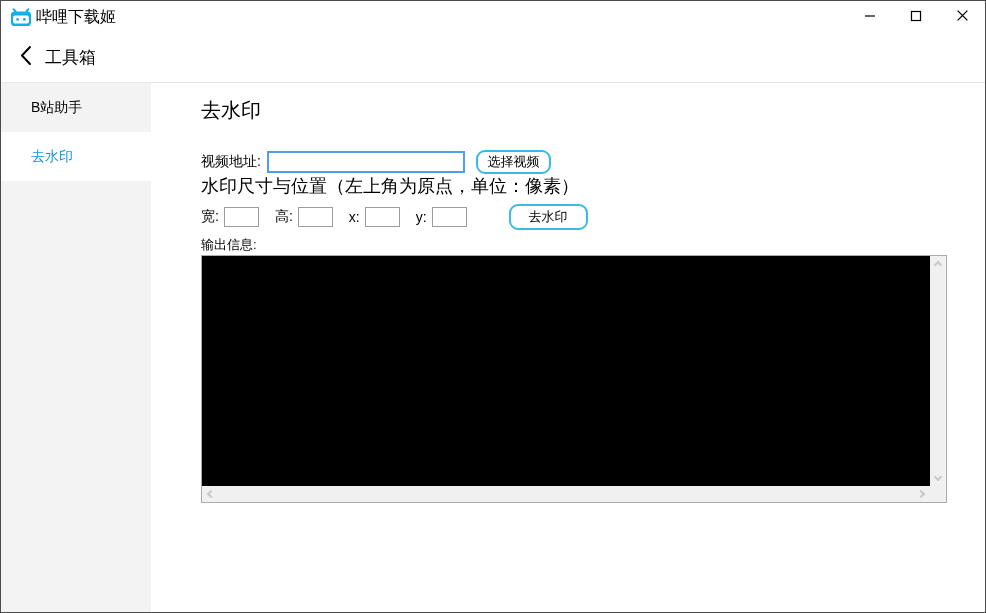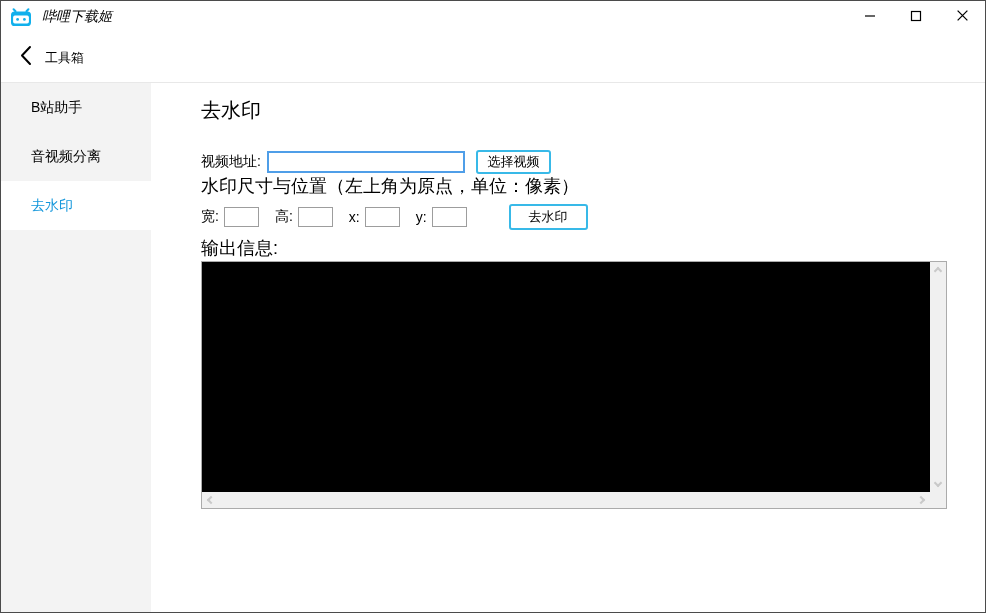--- a/index.html
+++ b/index.html
@@ -10,55 +10,55 @@
     border:1px solid #4b4b4b;
     font-family:"Liberation Sans","DejaVu Sans",sans-serif;
     color:#000;
     overflow:hidden;
     position:relative;
   }
 
   
   .titlebar { height:32px; display:flex; align-items:center; }
   .app-icon { margin-left:9px; display:flex; align-items:center; }
-  .app-title { font-size:14px; margin-left:10px;font-style:italic; }
+  .app-title { font-size:16px; margin-left:4px; }
   .win-controls { margin-left:auto; display:flex; height:32px; }
   .win-btn { width:46px; height:32px; display:flex; align-items:center; justify-content:center; cursor:default; }
 
   
   .header { height:50px; display:flex; align-items:center; padding-left:18px; border-bottom:1px solid #e8e8e8; }
   .back-btn { display:flex; align-items:center; }
-  .header-title { font-size:13px; margin-left:13px; }
+  .header-title { font-size:17px; margin-left:13px; }
 
   
   .content { display:flex; height:529px; }
   .sidebar { width:150px; background:#f3f3f3; flex-shrink:0; }
   .side-item { height:49px; display:flex; align-items:center; padding-left:30px; font-size:14px; color:#000; cursor:default; }
   .side-item.active { background:#ffffff; color:#1296db; }
 
   .main { flex:1; padding:14px 0 0 50px; }
   .page-title { font-size:20px; font-weight:400; margin:0 0 26px 0; }
 
   
   .video-row { display:flex; align-items:center; height:24px; }
   .field-label { font-size:14px; }
   .video-input { width:198px; height:22px; border:2px solid #4f9ee8; margin-left:6px; outline:none; font-size:13px; padding:0 4px; }
-  .btn-cyan { border:2px solid #38b9e8; border-radius:3px; background:#fff; font-size:13px;
+  .btn-cyan { border:2px solid #38b9e8; border-radius:9px; background:#fff; font-size:13px;
               font-family:inherit; cursor:pointer; color:#000; }
   .select-video-btn { width:75px; height:24px; margin-left:11px; }
 
   
   .size-caption { font-size:18px; margin-bottom:6px; }
   .size-row { display:flex; align-items:center; height:26px; margin-bottom:6px; }
   .size-pair { display:flex; align-items:center; margin-right:16px; }
   .small-input { width:35px; height:20px; border:1px solid #9d9d9d; margin-left:5px; outline:none; font-size:12px; padding:0 3px; }
   .remove-btn { width:79px; height:26px; margin-left:26px; }
 
   
-  .output-label { font-size:18px; margin-bottom:1px; }
+  .output-label { font-size:13px; margin-bottom:1px; }
   .console {
     width:746px; height:248px;
     border:1px solid #ababab;
     display:grid;
     grid-template-columns:1fr 16px;
     grid-template-rows:1fr 16px;
   }
   .console-screen { background:#000; overflow:hidden; color:#fff; font-family:"Liberation Mono","DejaVu Sans Mono",monospace; font-size:12px; }
   .vscroll { background:#f0f0f0; display:flex; flex-direction:column; justify-content:space-between; align-items:center; padding:6px 0; }
   .hscroll { background:#f0f0f0; display:flex; justify-content:space-between; align-items:center; padding:0 6px; }
@@ -123,23 +123,20 @@
   </span>
   <span class="header-title">工具箱</span>
 </div>
 
 <div class="content">
 
   <div class="sidebar">
     <div class="side-item">
       <span>B站助手</span>
     </div>
-    <div class="side-item">
-      <span>音视频分离</span>
-    </div>
     <div class="side-item active">
       <span>去水印</span>
     </div>
   </div>
 
   <div class="main">
 
     <h1 class="page-title">去水印</h1>
 
     <div class="video-row">

